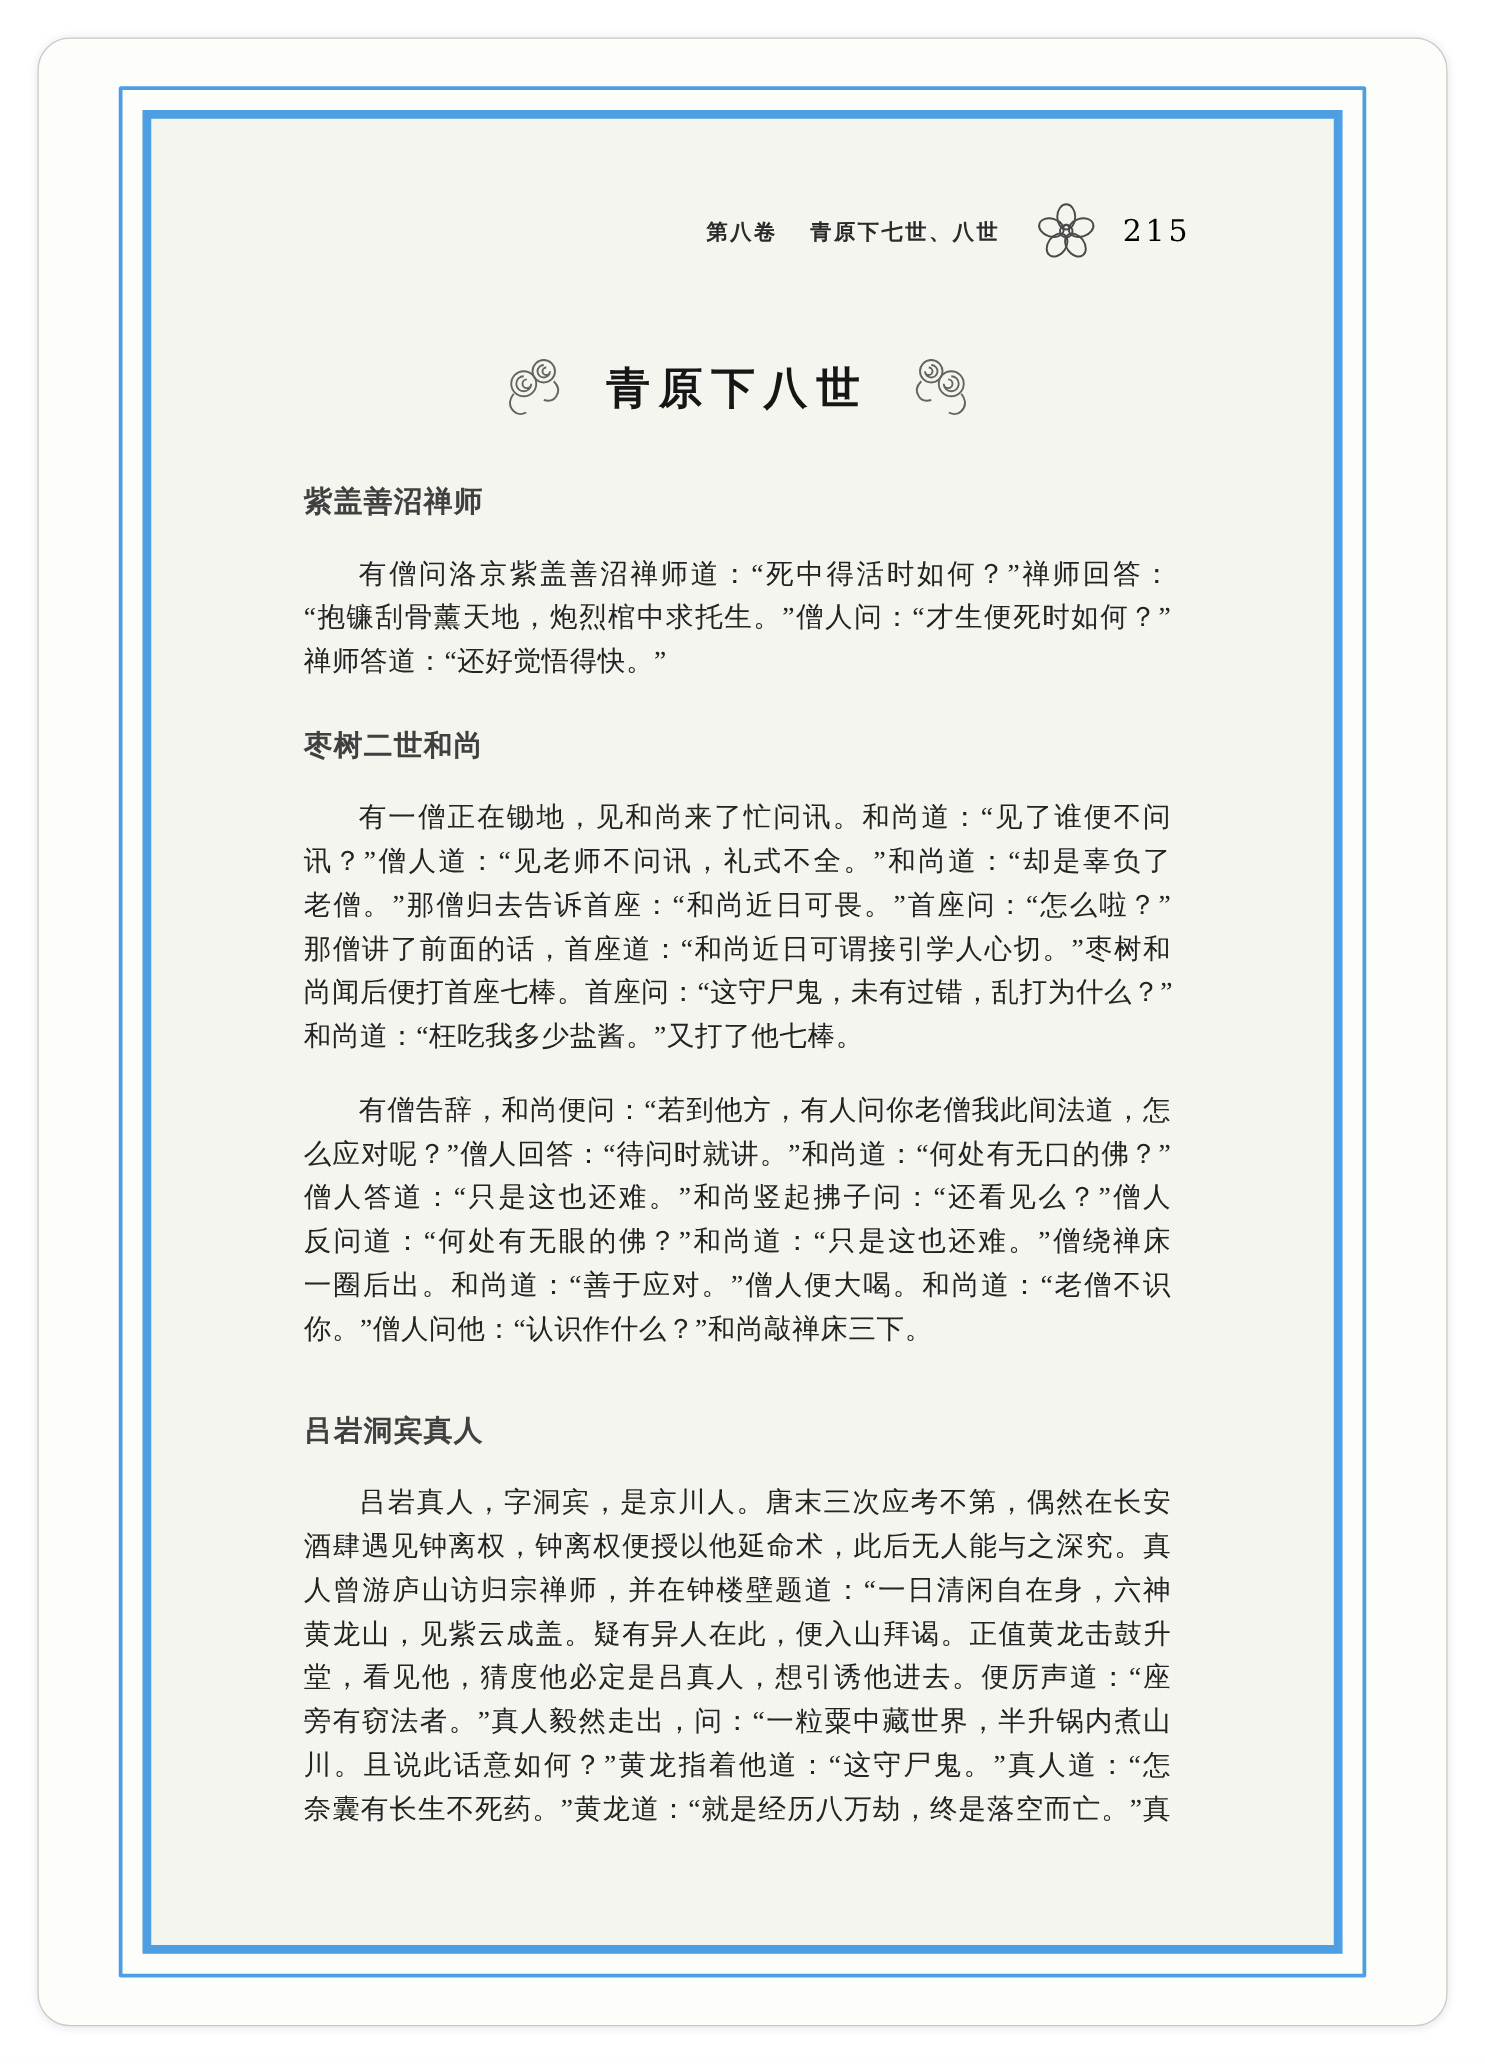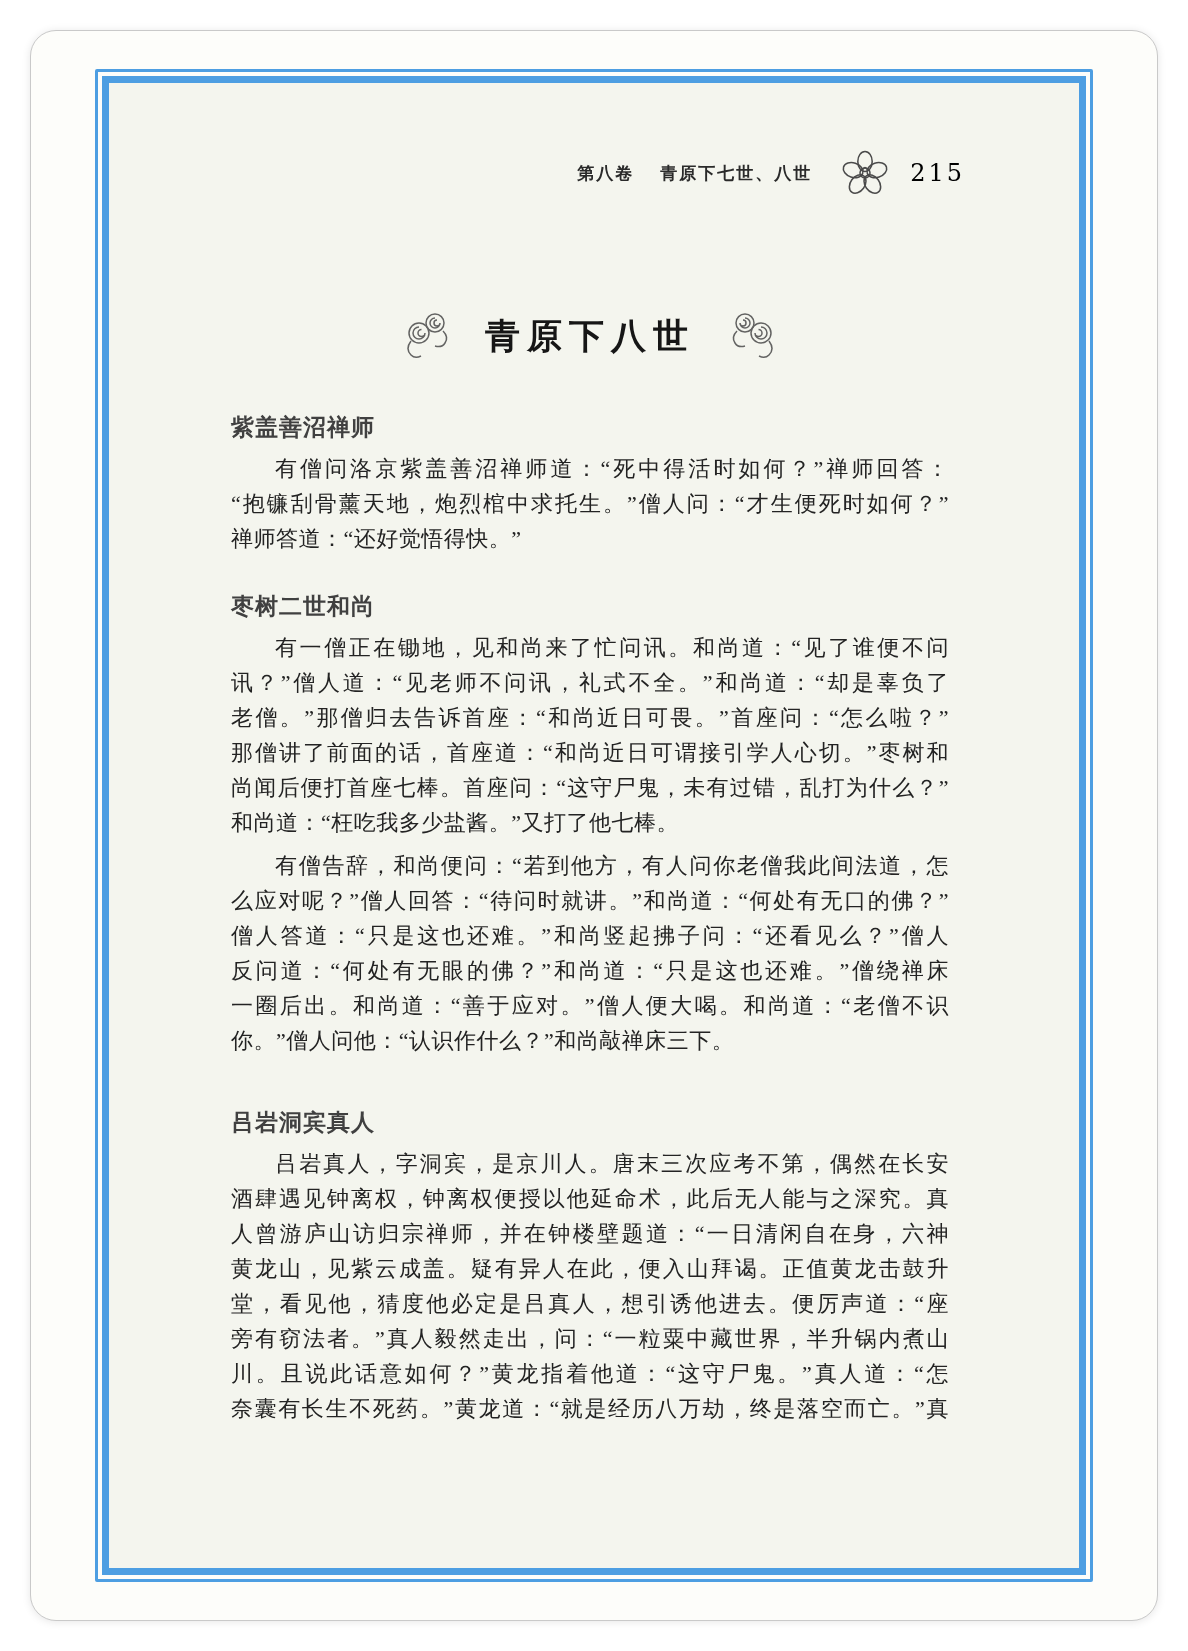--- a/index.html
+++ b/index.html
@@ -9,21 +9,21 @@
     -webkit-font-smoothing:antialiased;
   }
   .card{
     position:absolute;left:30px;top:30px;right:30px;bottom:30px;
     background:#fdfdfa;border:1px solid #c9c9c9;border-radius:26px;
     box-shadow:0 1px 8px rgba(0,0,0,0.10);
   }
   .frame-outer{
     position:absolute;left:64px;right:64px;top:38px;bottom:38px;
     border:3px solid #4d9ee2;border-radius:2px;
-    padding:4px;
+    padding:16px;
   }
   .frame-inner{
     border:7px solid #4d9ee2;height:100%;box-sizing:border-box;
     background:#f4f5ee;position:relative;
   }
   .page{
     position:absolute;left:0;top:0;right:0;bottom:0;
     padding:70px 130px 0 122px;color:#1e1e1e;
   }
   
@@ -37,39 +37,39 @@
   }
   .rh-chapter{margin-right:26px;}
   .rh-flower{margin:0 16px 0 24px;display:flex;align-items:center;}
   .rh-pagenum{
     font-family:"DejaVu Serif","Liberation Serif",serif;
     font-size:24px;color:#000000;letter-spacing:3px;
   }
   
   .title-row{
     display:flex;align-items:center;justify-content:center;
-    margin-top:118px;gap:30px;
+    margin-top:80px;gap:30px;
   }
   .page-title{
     font-size:35px;font-weight:600;letter-spacing:7px;color:#161616;
     font-family:"Liberation Serif","DejaVu Serif",serif;
   }
   .cloud{display:flex;align-items:center;opacity:.85;}
   .cloud.flip{transform:scaleX(-1);}
   
   .sections{margin-top:0;}
   .section-heading{
     font-family:"Liberation Sans","DejaVu Sans",sans-serif;
     font-weight:bold;font-size:23px;color:#404040;
     margin:0;padding:0;line-height:32px;letter-spacing:1px;
   }
   .sh-first{margin-top:50px;}
   .sh-next{margin-top:34px;}
   .sh-gap{margin-top:48px;}
-  .para-block{margin-top:8px;}
+  .para-block{margin-top:24px;}
   .line{
     font-size:22px;line-height:35px;color:#232323;
     text-align:justify;text-align-last:justify;
     white-space:nowrap;letter-spacing:0.5px;
   }
   .line.first{text-indent:2em;}
   .line.last{text-align-last:left;}
   svg{display:block;}
 </style>
 </head>

